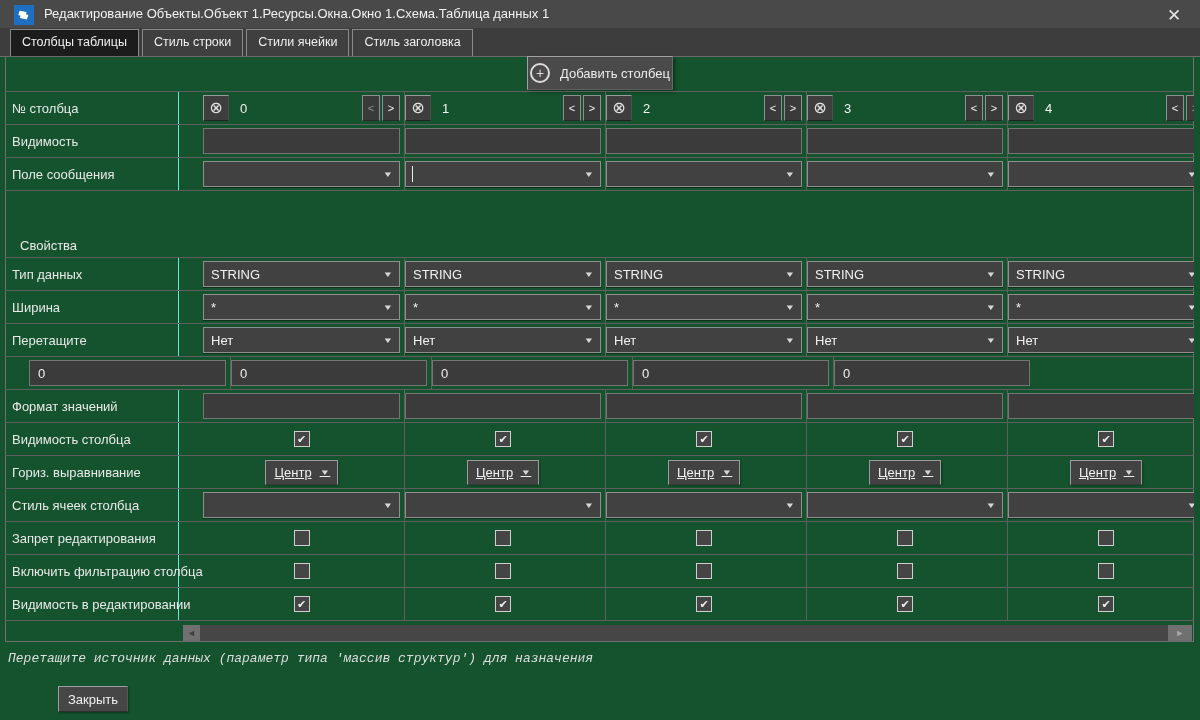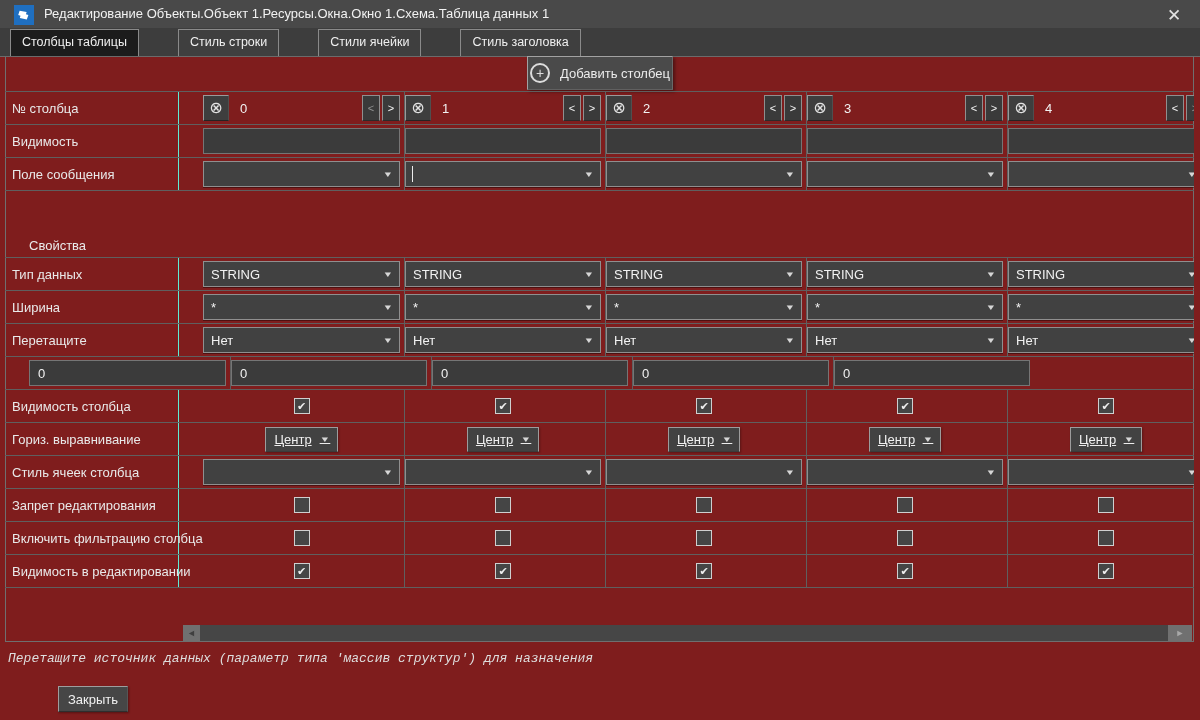--- a/index.html
+++ b/index.html
@@ -1,29 +1,29 @@
 <!DOCTYPE html>
 <html><head>
 <meta charset="utf-8">
 <style>
   html,body{margin:0;padding:0;background:#2e2e2e;}
   .window{
     position:relative;width:1200px;height:720px;overflow:hidden;
-    background:#7f1d1d;color:#ececec;
+    background:#14532d;color:#ececec;
     font-family:"Liberation Sans","DejaVu Sans",sans-serif;font-size:13px;
   }
   
   .titlebar{position:absolute;left:0;top:0;width:100%;height:28px;background:#494949;}
   .app-icon{position:absolute;left:14px;top:5px;width:20px;height:20px;background:#1f6fc0;display:flex;align-items:center;justify-content:center;}
   .title{position:absolute;left:44px;top:0;height:28px;line-height:28px;color:#f2f2f2;white-space:nowrap;}
   .win-close{position:absolute;right:14px;top:3px;width:24px;height:24px;display:flex;align-items:center;justify-content:center;
     font-size:17px;color:#e2e2e2;cursor:default;}
   
   .tabstrip{position:absolute;left:0;top:28px;width:100%;height:29px;background:#3d3d3d;
-    border-bottom:1px solid #6b6b6b;box-sizing:border-box;display:flex;align-items:flex-end;padding-left:10px;gap:36px;}
+    border-bottom:1px solid #6b6b6b;box-sizing:border-box;display:flex;align-items:flex-end;padding-left:10px;}
   .tab{height:27px;line-height:25px;padding:0 11px;margin-right:3px;background:#3f3f3f;
     border:1px solid #8a8a8a;border-bottom:none;box-sizing:border-box;font-size:12.5px;color:#f0f0f0;white-space:nowrap;}
   .tab.active{background:#1c1c1c;}
   
   .panel{position:absolute;left:5px;top:57px;width:1189px;height:585px;box-sizing:border-box;
     border-left:1px solid #6f6f6f;border-right:1px solid #6f6f6f;border-bottom:1px solid #6f6f6f;pointer-events:none;}
   
   .add-btn{position:absolute;left:527px;top:56px;width:146px;height:34px;box-sizing:border-box;
     background:#4a4a4a;border:1px solid #a2a2a2;border-right-color:#686868;border-bottom-color:#606060;
     box-shadow:2px 2px 3px rgba(0,0,0,.38);display:flex;align-items:center;justify-content:center;gap:10px;}
@@ -61,21 +61,21 @@
   .checkbox{width:16px;height:16px;box-sizing:border-box;border:1px solid #cfcfcf;background:#454545;
     display:flex;align-items:center;justify-content:center;}
   .check-glyph{display:none;font-size:11px;line-height:1;color:#ededed;}
   .checkbox.checked .check-glyph{display:block;}
   .align-cell{justify-content:center;text-decoration:underline;}
   .mini-combo{height:25px;box-sizing:border-box;background:#424242;
     border:1px solid #9c9c9c;border-bottom-color:#3a3a3a;box-shadow:1px 1px 2px rgba(0,0,0,.3);
     display:flex;align-items:center;padding:0 8px;gap:9px;color:#f0f0f0;}
   .mini-combo .dd2{font-size:8px;color:#d6d6d6;transform:scaleX(1.35);}
   .gap-row{height:66px;position:relative;border-bottom:1px solid #5f5f5f;}
-  .section-label{position:absolute;left:24px;bottom:4px;color:#eaeaea;}
+  .section-label{position:absolute;left:15px;bottom:4px;color:#eaeaea;}
   
   .hscroll{position:absolute;left:183px;top:625px;width:1009px;height:16px;background:#707070;display:flex;align-items:center;}
   .s-arrow{width:17px;flex:none;text-align:center;font-size:9px;line-height:16px;color:#3f3f3f;}
   .s-thumb{width:968px;height:16px;flex:none;background:#464646;}
   .s-arrow.right{flex:1;width:auto;color:#a8a8a8;}
   
   .hint{position:absolute;left:8px;top:651px;font-style:italic;color:#dedede;white-space:nowrap;font-family:Liberation Mono, monospace;}
   .close-btn{position:absolute;left:10px;top:686px;height:26px;box-sizing:border-box;padding:0 9px;
     background:#464646;border:1px solid #9e9e9e;border-right-color:#565656;border-bottom-color:#2e2e2e;
     box-shadow:1px 1px 2px rgba(0,0,0,.35);display:flex;align-items:center;color:#f0f0f0;margin-left:48px;}
@@ -354,20 +354,40 @@
         </div>
           <div class="cell">
           <input class="tinput" value="0" style="">
         </div>
           <div class="cell">
           <input class="tinput" value="0" style="">
         </div>
       </div>
     </div>
 
+    <div class="grow">
+      <div class="rlabel">Формат значений</div>
+      <div class="cells">
+        <div class="cell">
+          <input class="tinput" value="" style="">
+        </div>
+          <div class="cell">
+          <input class="tinput" value="" style="">
+        </div>
+          <div class="cell">
+          <input class="tinput" value="" style="">
+        </div>
+          <div class="cell">
+          <input class="tinput" value="" style="">
+        </div>
+          <div class="cell">
+          <input class="tinput" value="" style="">
+        </div>
+      </div>
+    </div>
 
     <div class="grow">
       <div class="rlabel">Видимость столбца</div>
       <div class="cells">
         <div class="cell cb-cell">
           <span class="checkbox checked">
             <span class="check-glyph">✔</span>
           </span>
         </div>
           <div class="cell cb-cell">

